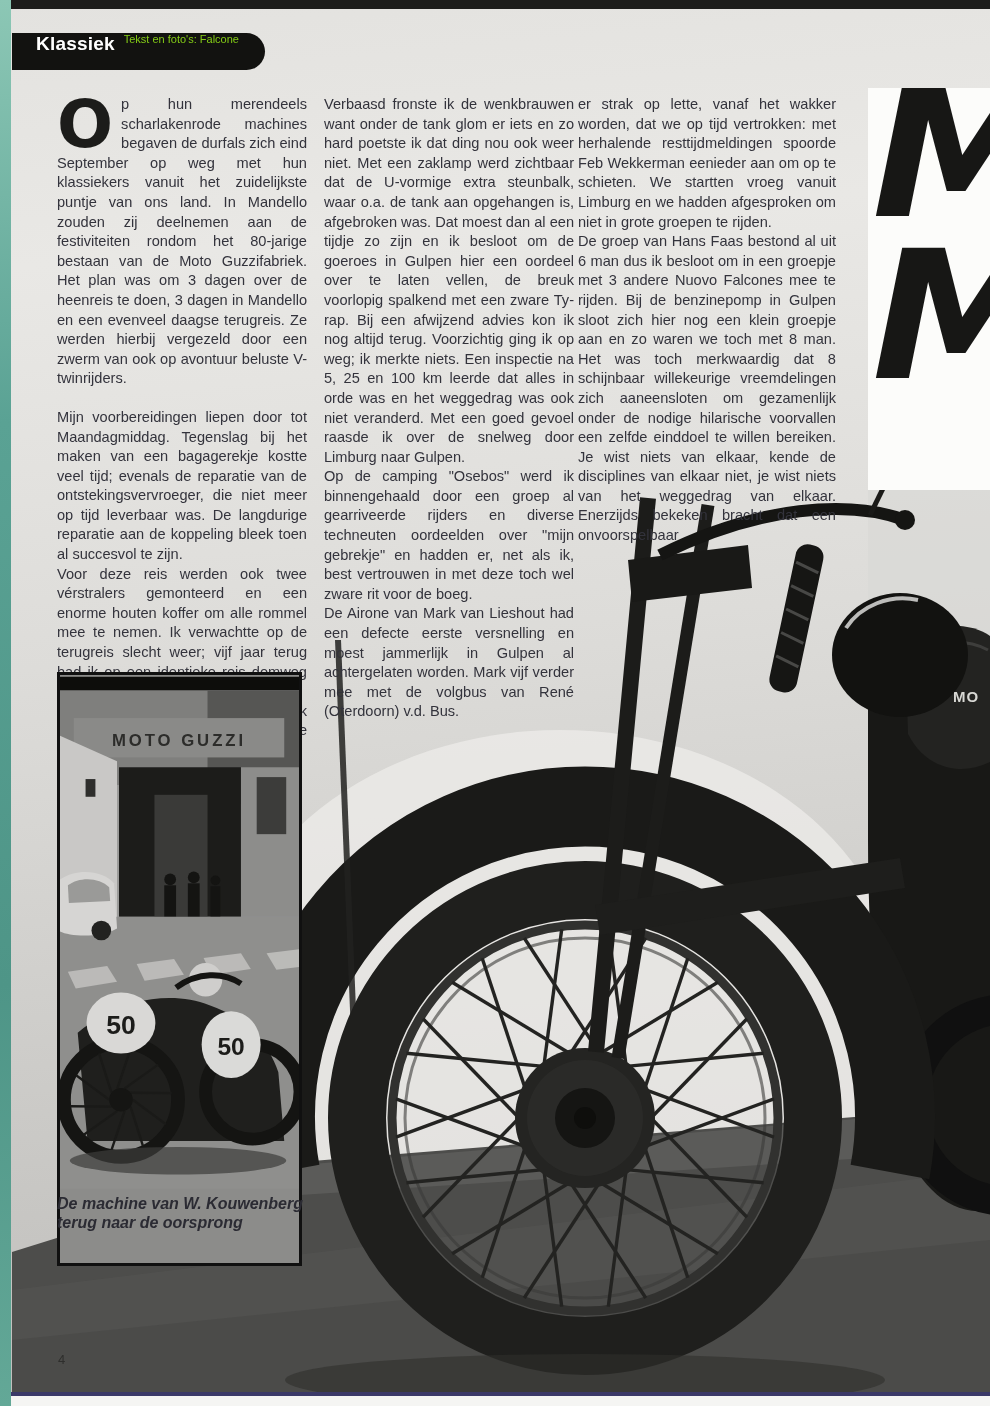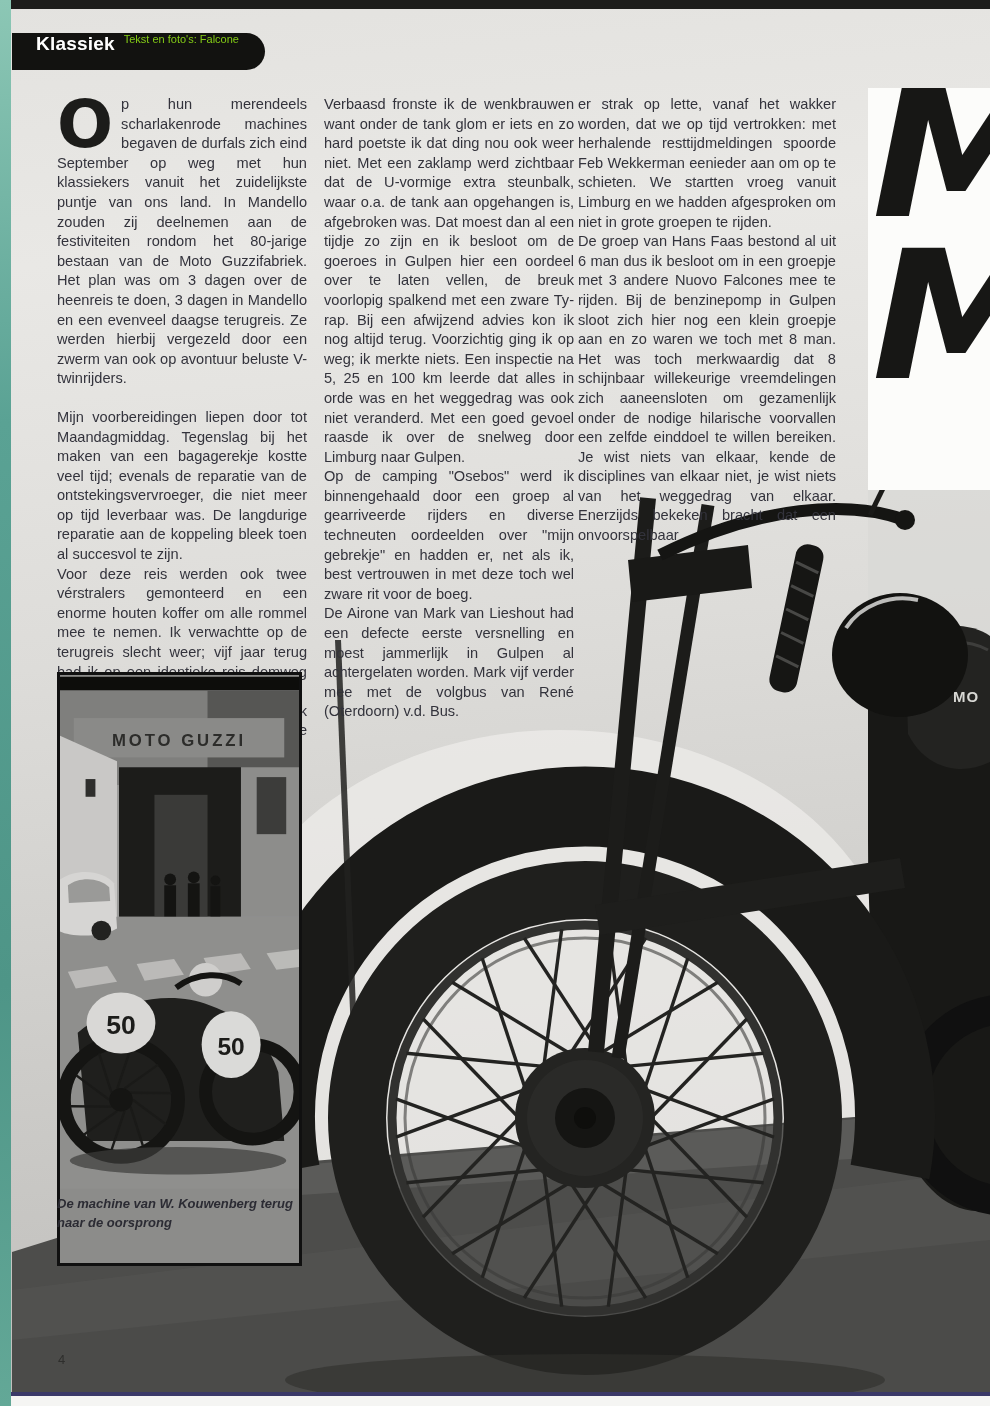--- a/index.html
+++ b/index.html
@@ -41,21 +41,21 @@
   .dropcap{
     float:left;font-size:66px;line-height:54px;font-weight:bold;color:#1c1c1a;
     margin:3px 8px 0 0;font-family:"DejaVu Sans","Liberation Sans",sans-serif;
   }
 
   .inset{position:absolute;left:57px;top:664px;width:245px;height:594px;z-index:3;
     border:3px solid #101010;box-sizing:border-box;background:#8c8c8a;margin-top:8px;}
   .inset svg{display:block;}
 
   .caption{position:absolute;left:57px;top:1194px;width:262px;z-index:3;
-    color:#2b2b33;font-weight:bold;font-style:italic;font-size:13px;line-height:19px;}
+    color:#2b2b33;font-weight:bold;font-style:italic;font-size:16px;line-height:19px;}
 
   .pagenum{position:absolute;left:58px;top:1352px;z-index:3;color:#2e2e2c;font-size:13px;}
 </style>
 </head>
 <body>
 
 <div class="page">
 
   <svg class="photo-bg" width="990" height="1406" viewBox="0 0 990 1406">
 

